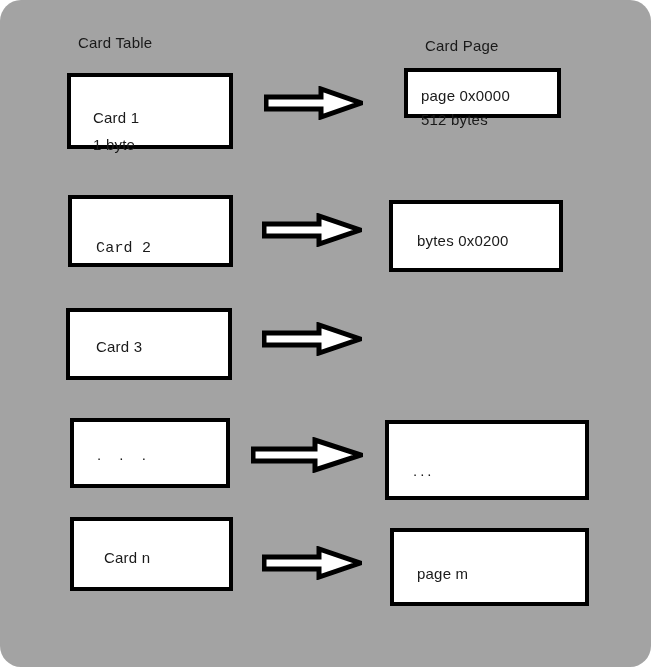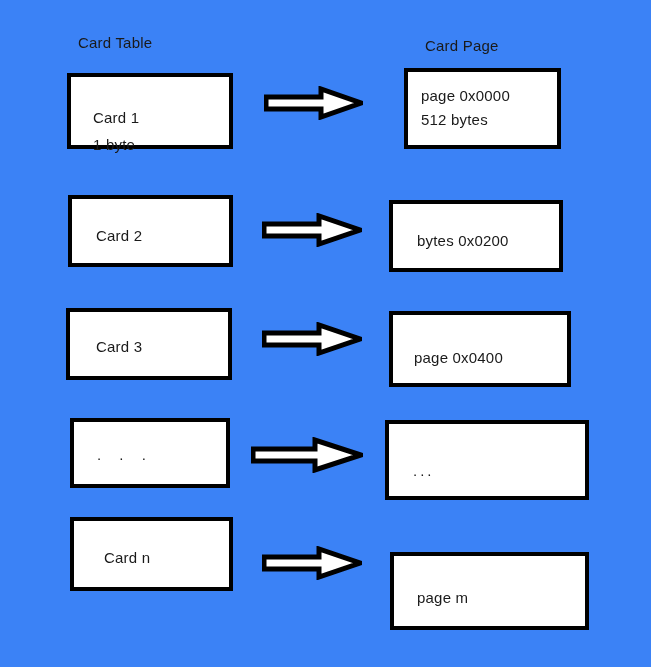--- a/index.html
+++ b/index.html
@@ -4,23 +4,24 @@
 <style>
   html, body {
     margin: 0;
     padding: 0;
     background: #ffffff;
   }
   #canvas {
     position: relative;
     width: 651px;
     height: 667px;
-    background: #3b82f6;
+    background: #a3a3a3;
     font-family: "Liberation Sans", sans-serif;
     overflow: hidden;
+    border-radius: 21px;
   }
   .col-header {
     position: absolute;
     font-size: 15px;
     color: #1a1a1a;
     white-space: nowrap;
     letter-spacing: 0.2px;
   }
   .dbox {
     position: absolute;
@@ -70,27 +71,27 @@
     <div class="dbox-text" style="left:22px; top:20px;margin-top:12px;">Card 1</div>
     <div class="dbox-text" style="left:22px; top:59px;">1 byte</div>
   </div>
 
   <div class="arrow" style="left:264px; top:86px; width:99px; height:34px;">
     <svg viewBox="0 0 99 34" preserveAspectRatio="none">
       <path d="M 2,11 L 57,11 L 57,3 L 97,17 L 57,31 L 57,23 L 2,23 Z" fill="#ffffff" stroke="#000000" stroke-width="5" stroke-linejoin="miter"></path>
     </svg>
   </div>
 
-  <div class="dbox" style="left:404px; top:68px; width:157px; height:81px;">
+  <div class="dbox" style="left:404px; top:68px; width:157px; height:50px;">
     <div class="dbox-text" style="left:13px; top:15px;">page 0x0000</div>
     <div class="dbox-text" style="left:13px; top:39px;">512 bytes</div>
   </div>
 
   <div class="dbox" style="left:68px; top:195px; width:165px; height:72px;">
-    <div class="dbox-text" style="left:24px; top:28px;">Card 2</div>
+    <div class="dbox-text" style="left:24px; top:41px;font-family:Liberation Mono, monospace;">Card 2</div>
   </div>
 
   <div class="arrow" style="left:262px; top:213px; width:100px; height:34px;">
     <svg viewBox="0 0 100 34" preserveAspectRatio="none">
       <path d="M 2,11 L 57,11 L 57,3 L 98,17 L 57,31 L 57,23 L 2,23 Z" fill="#ffffff" stroke="#000000" stroke-width="5" stroke-linejoin="miter"></path>
     </svg>
   </div>
 
   <div class="dbox" style="left:389px; top:200px; width:174px; height:72px;">
     <div class="dbox-text" style="left:24px; top:28px;">bytes 0x0200</div>
@@ -99,23 +100,20 @@
   <div class="dbox" style="left:66px; top:308px; width:166px; height:72px;">
     <div class="dbox-text" style="left:26px; top:26px;">Card 3</div>
   </div>
 
   <div class="arrow" style="left:262px; top:322px; width:100px; height:34px;">
     <svg viewBox="0 0 100 34" preserveAspectRatio="none">
       <path d="M 2,11 L 57,11 L 57,3 L 98,17 L 57,31 L 57,23 L 2,23 Z" fill="#ffffff" stroke="#000000" stroke-width="5" stroke-linejoin="miter"></path>
     </svg>
   </div>
 
-  <div class="dbox" style="left:389px; top:311px; width:182px; height:76px;">
-    <div class="dbox-text" style="left:21px; top:34px;">page 0x0400</div>
-  </div>
 
   <div class="dbox" style="left:70px; top:418px; width:160px; height:70px;">
     <div class="ellipsis-wide" style="left:23px; top:24px;">. . .</div>
   </div>
 
   <div class="arrow" style="left:251px; top:437px; width:112px; height:36px;">
     <svg viewBox="0 0 112 36" preserveAspectRatio="none">
       <path d="M 2,12 L 64,12 L 64,3 L 110,18 L 64,33 L 64,24 L 2,24 Z" fill="#ffffff" stroke="#000000" stroke-width="5" stroke-linejoin="miter"></path>
     </svg>
   </div>
@@ -127,17 +125,17 @@
   <div class="dbox" style="left:70px; top:517px; width:163px; height:74px;padding-left:16px;">
     <div class="dbox-text" style="left:30px; top:28px;">Card n</div>
   </div>
 
   <div class="arrow" style="left:262px; top:546px; width:100px; height:34px;">
     <svg viewBox="0 0 100 34" preserveAspectRatio="none">
       <path d="M 2,11 L 57,11 L 57,3 L 98,17 L 57,31 L 57,23 L 2,23 Z" fill="#ffffff" stroke="#000000" stroke-width="5" stroke-linejoin="miter"></path>
     </svg>
   </div>
 
-  <div class="dbox" style="left:390px; top:528px; width:199px; height:78px;margin-top:24px;">
+  <div class="dbox" style="left:390px; top:528px; width:199px; height:78px;">
     <div class="dbox-text" style="left:23px; top:33px;">page m</div>
   </div>
 
 </div>
 
 </body></html>

